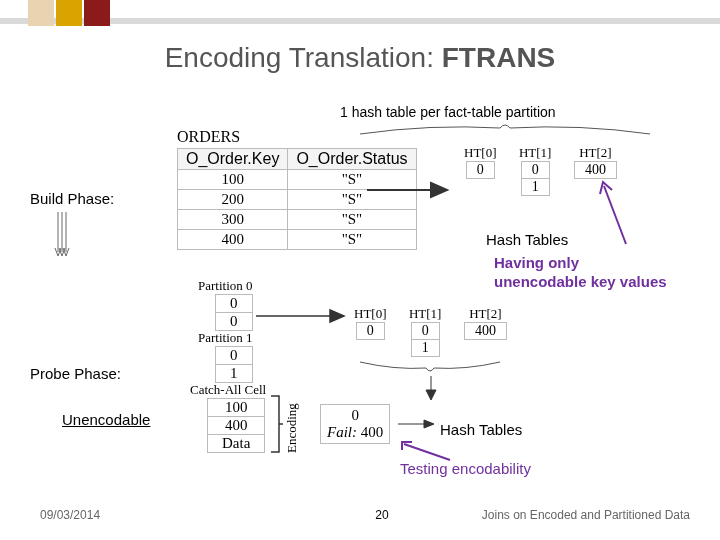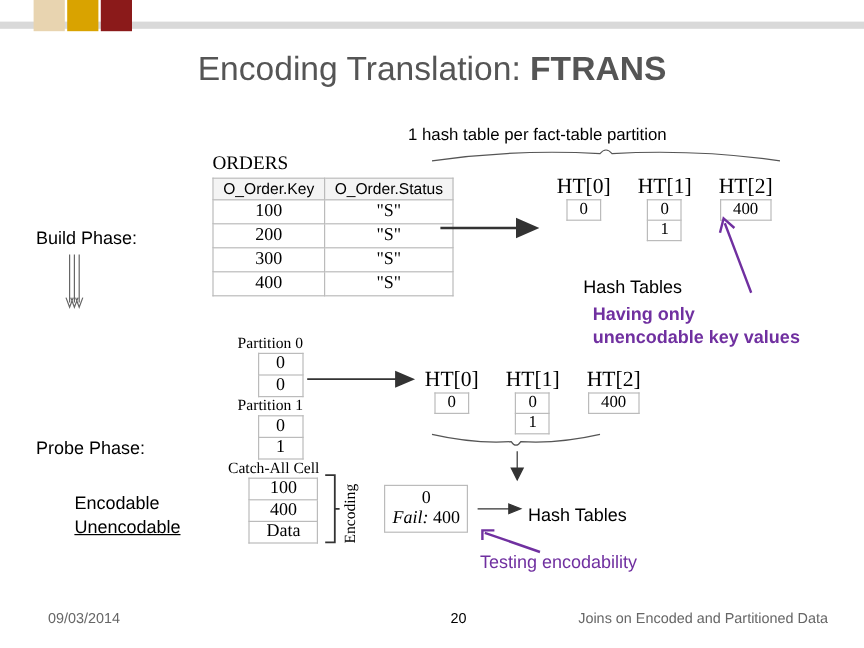--- a/index.html
+++ b/index.html
@@ -5,39 +5,39 @@
   * { margin: 0; padding: 0; box-sizing: border-box; }
   body { font-family: Arial, sans-serif; width: 720px; height: 540px; background: white; position: relative; overflow: hidden; }
   .top-deco { position: absolute; top: 0; left: 0; right: 0; height: 30px; }
   .top-deco .bar1 { position: absolute; left: 0; top: 18px; height: 6px; width: 100%; background: #d9d9d9; }
   .top-deco .sq { position: absolute; top: 0; width: 26px; height: 26px; }
   .title { position: absolute; top: 42px; left: 0; right: 0; text-align: center; font-size: 28px; font-weight: 300; color: #555; }
   .title b { font-weight: bold; }
   .subtitle { position: absolute; top: 104px; left: 340px; font-size: 14px; }
   .orders-label { position: absolute; top: 128px; left: 177px; font-family: 'Times New Roman', serif; font-size: 16px; }
   .orders-table { position: absolute; top: 148px; left: 177px; border-collapse: collapse; }
-  .orders-table th, .orders-table td { border: 1px solid #bbb; font-size: 13px; padding: 1px 8px; text-align: center; }
+  .orders-table th, .orders-table td { border: 1px solid #bbb; font-size: 16px; padding: 1px 8px; text-align: center; }
   .orders-table th { font-weight: normal; font-family: Arial; background: #f4f4f4; }
   .orders-table td { font-family: 'Times New Roman', serif; font-size: 15px; }
   .build-phase { position: absolute; top: 190px; left: 30px; font-size: 15px; }
   .probe-phase { position: absolute; top: 365px; left: 30px; font-size: 15px; }
   .enc-labels { position: absolute; top: 410px; left: 62px; font-size: 15px; line-height: 1.3; }
   .enc-pink { color: #000000; text-decoration: underline; }
   .part0-label { position: absolute; top: 278px; left: 198px; font-family: 'Times New Roman', serif; font-size: 13px; }
   .part0 { position: absolute; top: 294px; left: 215px; border-collapse: collapse; }
   .part1-label { position: absolute; top: 330px; left: 198px; font-family: 'Times New Roman', serif; font-size: 13px; }
   .part1 { position: absolute; top: 346px; left: 215px; border-collapse: collapse; }
   .catch-label { position: absolute; top: 382px; left: 190px; font-family: 'Times New Roman', serif; font-size: 13px; }
   .catch { position: absolute; top: 398px; left: 207px; border-collapse: collapse; }
   .small-cell { border: 1px solid #bbb; font-family: 'Times New Roman', serif; font-size: 15px; padding: 0 14px; text-align: center; }
   .encoding-label { position: absolute; top: 453px; left: 284px; font-family: 'Times New Roman', serif; font-size: 13px; transform: rotate(-90deg); transform-origin: left top; }
   .ht-group1 { position: absolute; top: 145px; left: 464px; }
   .ht-group2 { position: absolute; top: 306px; left: 354px; }
   .ht-box { display: inline-block; margin-right: 18px; vertical-align: top; text-align: center; }
-  .ht-name { font-family: 'Times New Roman', serif; font-size: 18px; }
+  .ht-name { font-family: 'Times New Roman', serif; font-size: 13px; }
   .ht-table { border-collapse: collapse; margin: 0 auto; }
   .ht-table td { border: 1px solid #bbb; font-family: 'Times New Roman', serif; font-size: 14px; padding: 0 10px; text-align: center; height: 17px; }
   .hash-tables-text { position: absolute; top: 231px; left: 486px; font-size: 15px; }
   .having-text { position: absolute; top: 254px; left: 494px; font-size: 15px; color: #7030a0; line-height: 1.25; font-weight: bold; }
   .hash-tables-text2 { position: absolute; top: 421px; left: 440px; font-size: 15px; }
   .testing-text { position: absolute; top: 460px; left: 400px; font-size: 15px; color: #7030a0; }
   .result-box { position: absolute; top: 404px; left: 320px; font-family: 'Times New Roman', serif; font-size: 15px; border: 1px solid #bbb; background: white; padding: 2px 6px; }
   .result-box .fail { font-style: italic; }
   .footer-date { position: absolute; bottom: 18px; left: 40px; font-size: 12px; color: #666; }
   .footer-page { position: absolute; bottom: 18px; left: 0; right: 0; text-align: center; font-size: 12px; padding-left: 44px; }
@@ -176,21 +176,20 @@
 </tbody>
   </table>
 
 <svg class="line" style="left:271px;top:396px;" width="12" height="58">
   <path d="M 0 0 L 8 0 L 8 56 L 0 56 M 8 28 L 12 28" stroke="#333" fill="none" stroke-width="1.5"></path>
 </svg>
 <div class="encoding-label">Encoding</div>
 
 <div class="probe-phase">Probe Phase:</div>
 <div class="enc-labels">
-  <div>Encodable</div>
   <div class="enc-pink">Unencodable</div>
 </div>
 
 <div class="ht-group2">
   <div class="ht-box"><div class="ht-name">HT[0]</div><table class="ht-table">
         <tbody>
           <tr>
             <td>0</td>
           </tr>
         </tbody>

